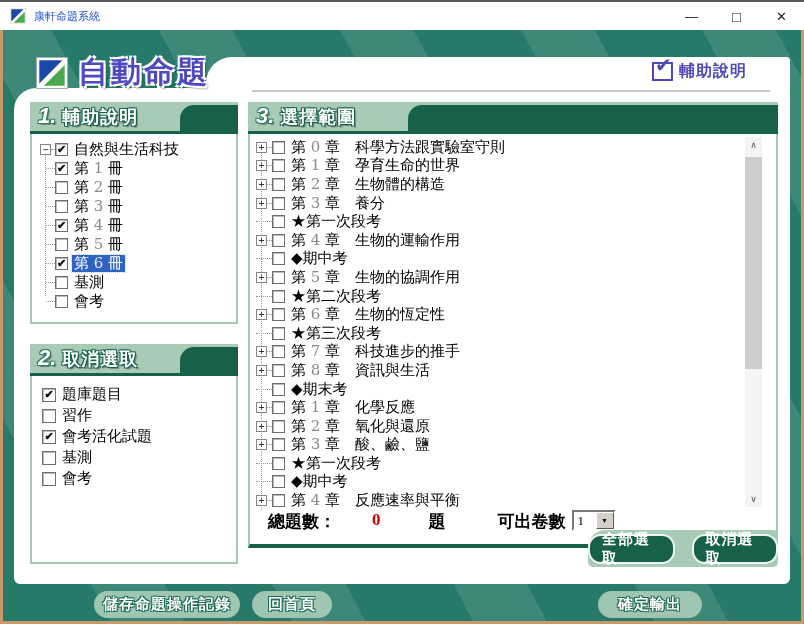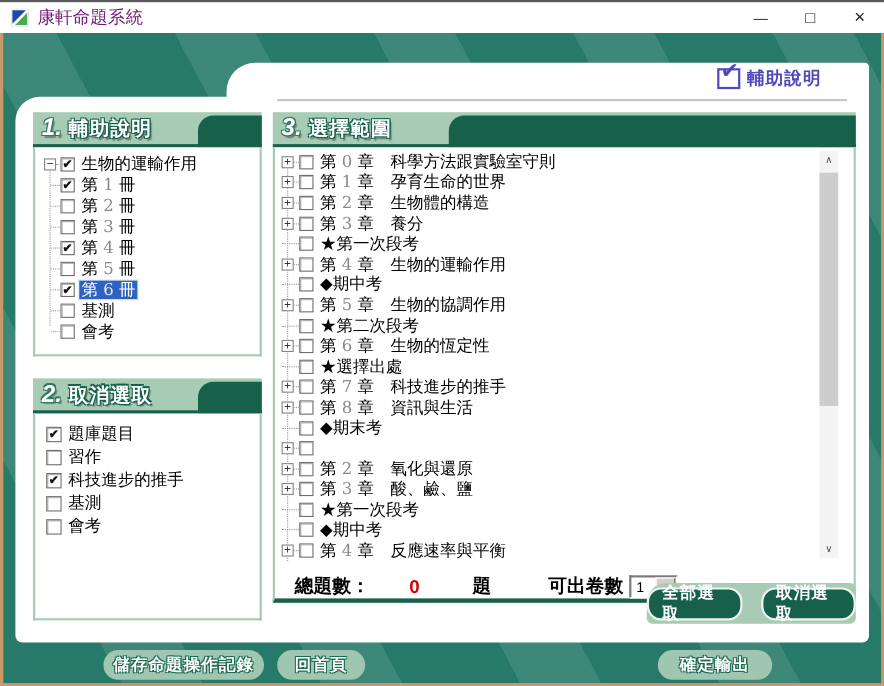--- a/index.html
+++ b/index.html
@@ -2,21 +2,21 @@
 <html><head>
 <meta charset="utf-8">
 <style>
   html,body{margin:0;padding:0;background:#444;}
   .window{position:relative;width:804px;height:624px;overflow:hidden;
     font-family:"Liberation Sans","DejaVu Sans",sans-serif;background:#fff;}
   
   .titlebar{position:absolute;left:0;top:0;width:804px;height:30px;background:#fff;
     border-top:2px solid #5a5a5a;box-sizing:border-box;display:flex;align-items:center;}
   .tb-logo{margin-left:10px;width:16px;height:16px;flex:0 0 auto;}
-  .tb-title{margin-left:8px;font-size:16px;color:#701a75;}
+  .tb-title{margin-left:8px;font-size:11px;color:#1d4ed8;}
   .tb-controls{margin-left:auto;display:flex;height:100%;}
   .tb-btn{width:45px;height:100%;display:flex;align-items:center;justify-content:center;
     font-size:13px;color:#222;cursor:default;}
   .tb-btn.max{font-size:15px;}
   
   .app-bg{position:absolute;left:0;top:30px;width:804px;height:594px;box-sizing:border-box;
     background-color:#277a69;
     background-image:repeating-linear-gradient(62deg,rgba(255,255,255,0) 0 95px,rgba(255,255,255,.10) 95px 160px);
     border-left:3px solid #c9996a;border-right:3px solid #c9996a;border-bottom:3px solid #c9996a;}
   
@@ -60,22 +60,22 @@
   .vline{position:absolute;border-left:1px dotted #999;}
   
   .t3wrap{position:absolute;left:0;top:0;width:100%;height:376px;overflow:hidden;}
   .t3row{display:flex;align-items:center;height:18.6px;white-space:nowrap;}
   
   .sbar{position:absolute;right:14px;top:3px;width:17px;height:370px;background:#f4f4f4;}
   .sb-btn{position:absolute;left:0;width:17px;height:16px;display:flex;align-items:center;justify-content:center;
     font-size:9px;color:#505050;}
   .sb-thumb{position:absolute;left:0;top:20px;width:17px;height:212px;background:#cdcdcd;}
   
-  .summary{position:absolute;left:0;bottom:0;width:100%;height:34px;display:flex;align-items:flex-end;
-    font-family:Liberation Sans, sans-serif;font-weight:bold;font-size:17px;color:#000;margin-top:12px;}
+  .summary{position:absolute;left:0;bottom:0;width:100%;height:34px;display:flex;align-items:flex-start;
+    font-family:Liberation Serif, serif;font-weight:bold;font-size:17px;color:#000;margin-top:12px;}
   .sum-red{color:#d40000;}
   .dd{display:flex;width:44px;height:21px;box-sizing:border-box;border:2px solid;
     border-color:#7a7a7a #fff #fff #7a7a7a;background:#fff;margin-left:6px;}
   .dd-val{flex:1;font-size:13px;font-weight:normal;padding-left:4px;line-height:17px;}
   .dd-btn{width:16px;background:#d4d0c8;border:1px solid;border-color:#fff #5a5a5a #5a5a5a #fff;
     display:flex;align-items:center;justify-content:center;font-size:7px;color:#111;}
   
   .sage-tab{position:absolute;left:588px;top:530px;width:190px;height:37px;background:#a8cbb5;
     border-radius:18px 5px 5px 5px;display:flex;align-items:center;justify-content:center;gap:17px;}
   .pill-dark{height:26px;padding:0 12px;border-radius:13px;background:#17614b;border:2px solid #eef5f0;
@@ -104,20 +104,27 @@
       <div class="tb-btn">✕</div>
     </div>
   </div>
 
   <div class="app-bg"></div>
 
   <div class="white-tab"></div>
   <div class="white-main"></div>
   <div class="gray-line"></div>
 
+  <div class="hdr-brand">
+    <svg class="hdr-logo" viewBox="0 0 26 26">
+      <polygon points="2,2 22,2 2,22" fill="#1c49a8"></polygon>
+      <polygon points="24,6 24,24 6,24" fill="#4aa94e"></polygon>
+    </svg>
+    <span class="app-title">自動命題</span>
+  </div>
 
   <div class="help">
     <span class="help-icon">
       <span class="help-check">✔</span>
     </span>
     <span class="help-label">輔助說明</span>
   </div>
 
   <div class="banner" style="left:30px;top:102px;width:208px;">
     <div class="dark" style="left:150px;"></div>
@@ -126,21 +133,21 @@
       <span class="step-title">輔助說明</span>
     </div>
   </div>
   <div class="pbox" style="left:30px;top:134px;width:208px;height:190px;">
     <div class="vline" style="left:13px;top:16px;height:146px;"></div>
     <div id="subject-tree" class="serif" style="position:relative;padding-top:6px;">
         <div class="trow" style="padding-left: 8px;">
           <span class="expander">−</span>
           <span class="dot-h" style="width: 4px;"></span>
           <span class="cbx">✔</span>
-          <span class="lbl">生物的運輸作用</span>
+          <span class="lbl">自然與生活科技</span>
         </div>
         <div class="trow" style="padding-left: 14px;">
           <span class="dot-h" style="width: 9px;"></span>
           <span class="cbx">✔</span>
           <span class="lbl">第 <span class="num">1</span> 冊</span>
         </div>
         <div class="trow" style="padding-left: 14px;">
           <span class="dot-h" style="width: 9px;"></span>
           <span class="cbx"></span>
           <span class="lbl">第 <span class="num">2</span> 冊</span>
@@ -190,21 +197,21 @@
         <div class="trow" style="height: 21px; padding-left: 10px;">
           <span class="cbx" style="width: 14px; height: 14px;">✔</span>
           <span class="lbl">題庫題目</span>
         </div>
         <div class="trow" style="height: 21px; padding-left: 10px;">
           <span class="cbx" style="width: 14px; height: 14px;"></span>
           <span class="lbl">習作</span>
         </div>
         <div class="trow" style="height: 21px; padding-left: 10px;">
           <span class="cbx" style="width: 14px; height: 14px;">✔</span>
-          <span class="lbl">科技進步的推手</span>
+          <span class="lbl">會考活化試題</span>
         </div>
         <div class="trow" style="height: 21px; padding-left: 10px;">
           <span class="cbx" style="width: 14px; height: 14px;"></span>
           <span class="lbl">基測</span>
         </div>
         <div class="trow" style="height: 21px; padding-left: 10px;">
           <span class="cbx" style="width: 14px; height: 14px;"></span>
           <span class="lbl">會考</span>
         </div>
       </div>
@@ -274,21 +281,21 @@
           </div>
           <div class="t3row" style="padding-left: 6px;">
             <span class="expander">+</span>
             <span class="dot-h" style="width: 5px;"></span>
             <span class="cbx"></span>
             <span class="lbl">第 <span class="num">6</span> 章　生物的恆定性</span>
           </div>
           <div class="t3row" style="padding-left: 6px;">
             <span class="dot-h" style="width: 16px;"></span>
             <span class="cbx"></span>
-            <span class="lbl">★選擇出處</span>
+            <span class="lbl">★第三次段考</span>
           </div>
           <div class="t3row" style="padding-left: 6px;">
             <span class="expander">+</span>
             <span class="dot-h" style="width: 5px;"></span>
             <span class="cbx"></span>
             <span class="lbl">第 <span class="num">7</span> 章　科技進步的推手</span>
           </div>
           <div class="t3row" style="padding-left: 6px;">
             <span class="expander">+</span>
             <span class="dot-h" style="width: 5px;"></span>
@@ -297,20 +304,21 @@
           </div>
           <div class="t3row" style="padding-left: 6px;">
             <span class="dot-h" style="width: 16px;"></span>
             <span class="cbx"></span>
             <span class="lbl">◆期末考</span>
           </div>
           <div class="t3row" style="padding-left: 6px;">
             <span class="expander">+</span>
             <span class="dot-h" style="width: 5px;"></span>
             <span class="cbx"></span>
+            <span class="lbl">第 <span class="num">1</span> 章　化學反應</span>
           </div>
           <div class="t3row" style="padding-left: 6px;">
             <span class="expander">+</span>
             <span class="dot-h" style="width: 5px;"></span>
             <span class="cbx"></span>
             <span class="lbl">第 <span class="num">2</span> 章　氧化與還原</span>
           </div>
           <div class="t3row" style="padding-left: 6px;">
             <span class="expander">+</span>
             <span class="dot-h" style="width: 5px;"></span>

